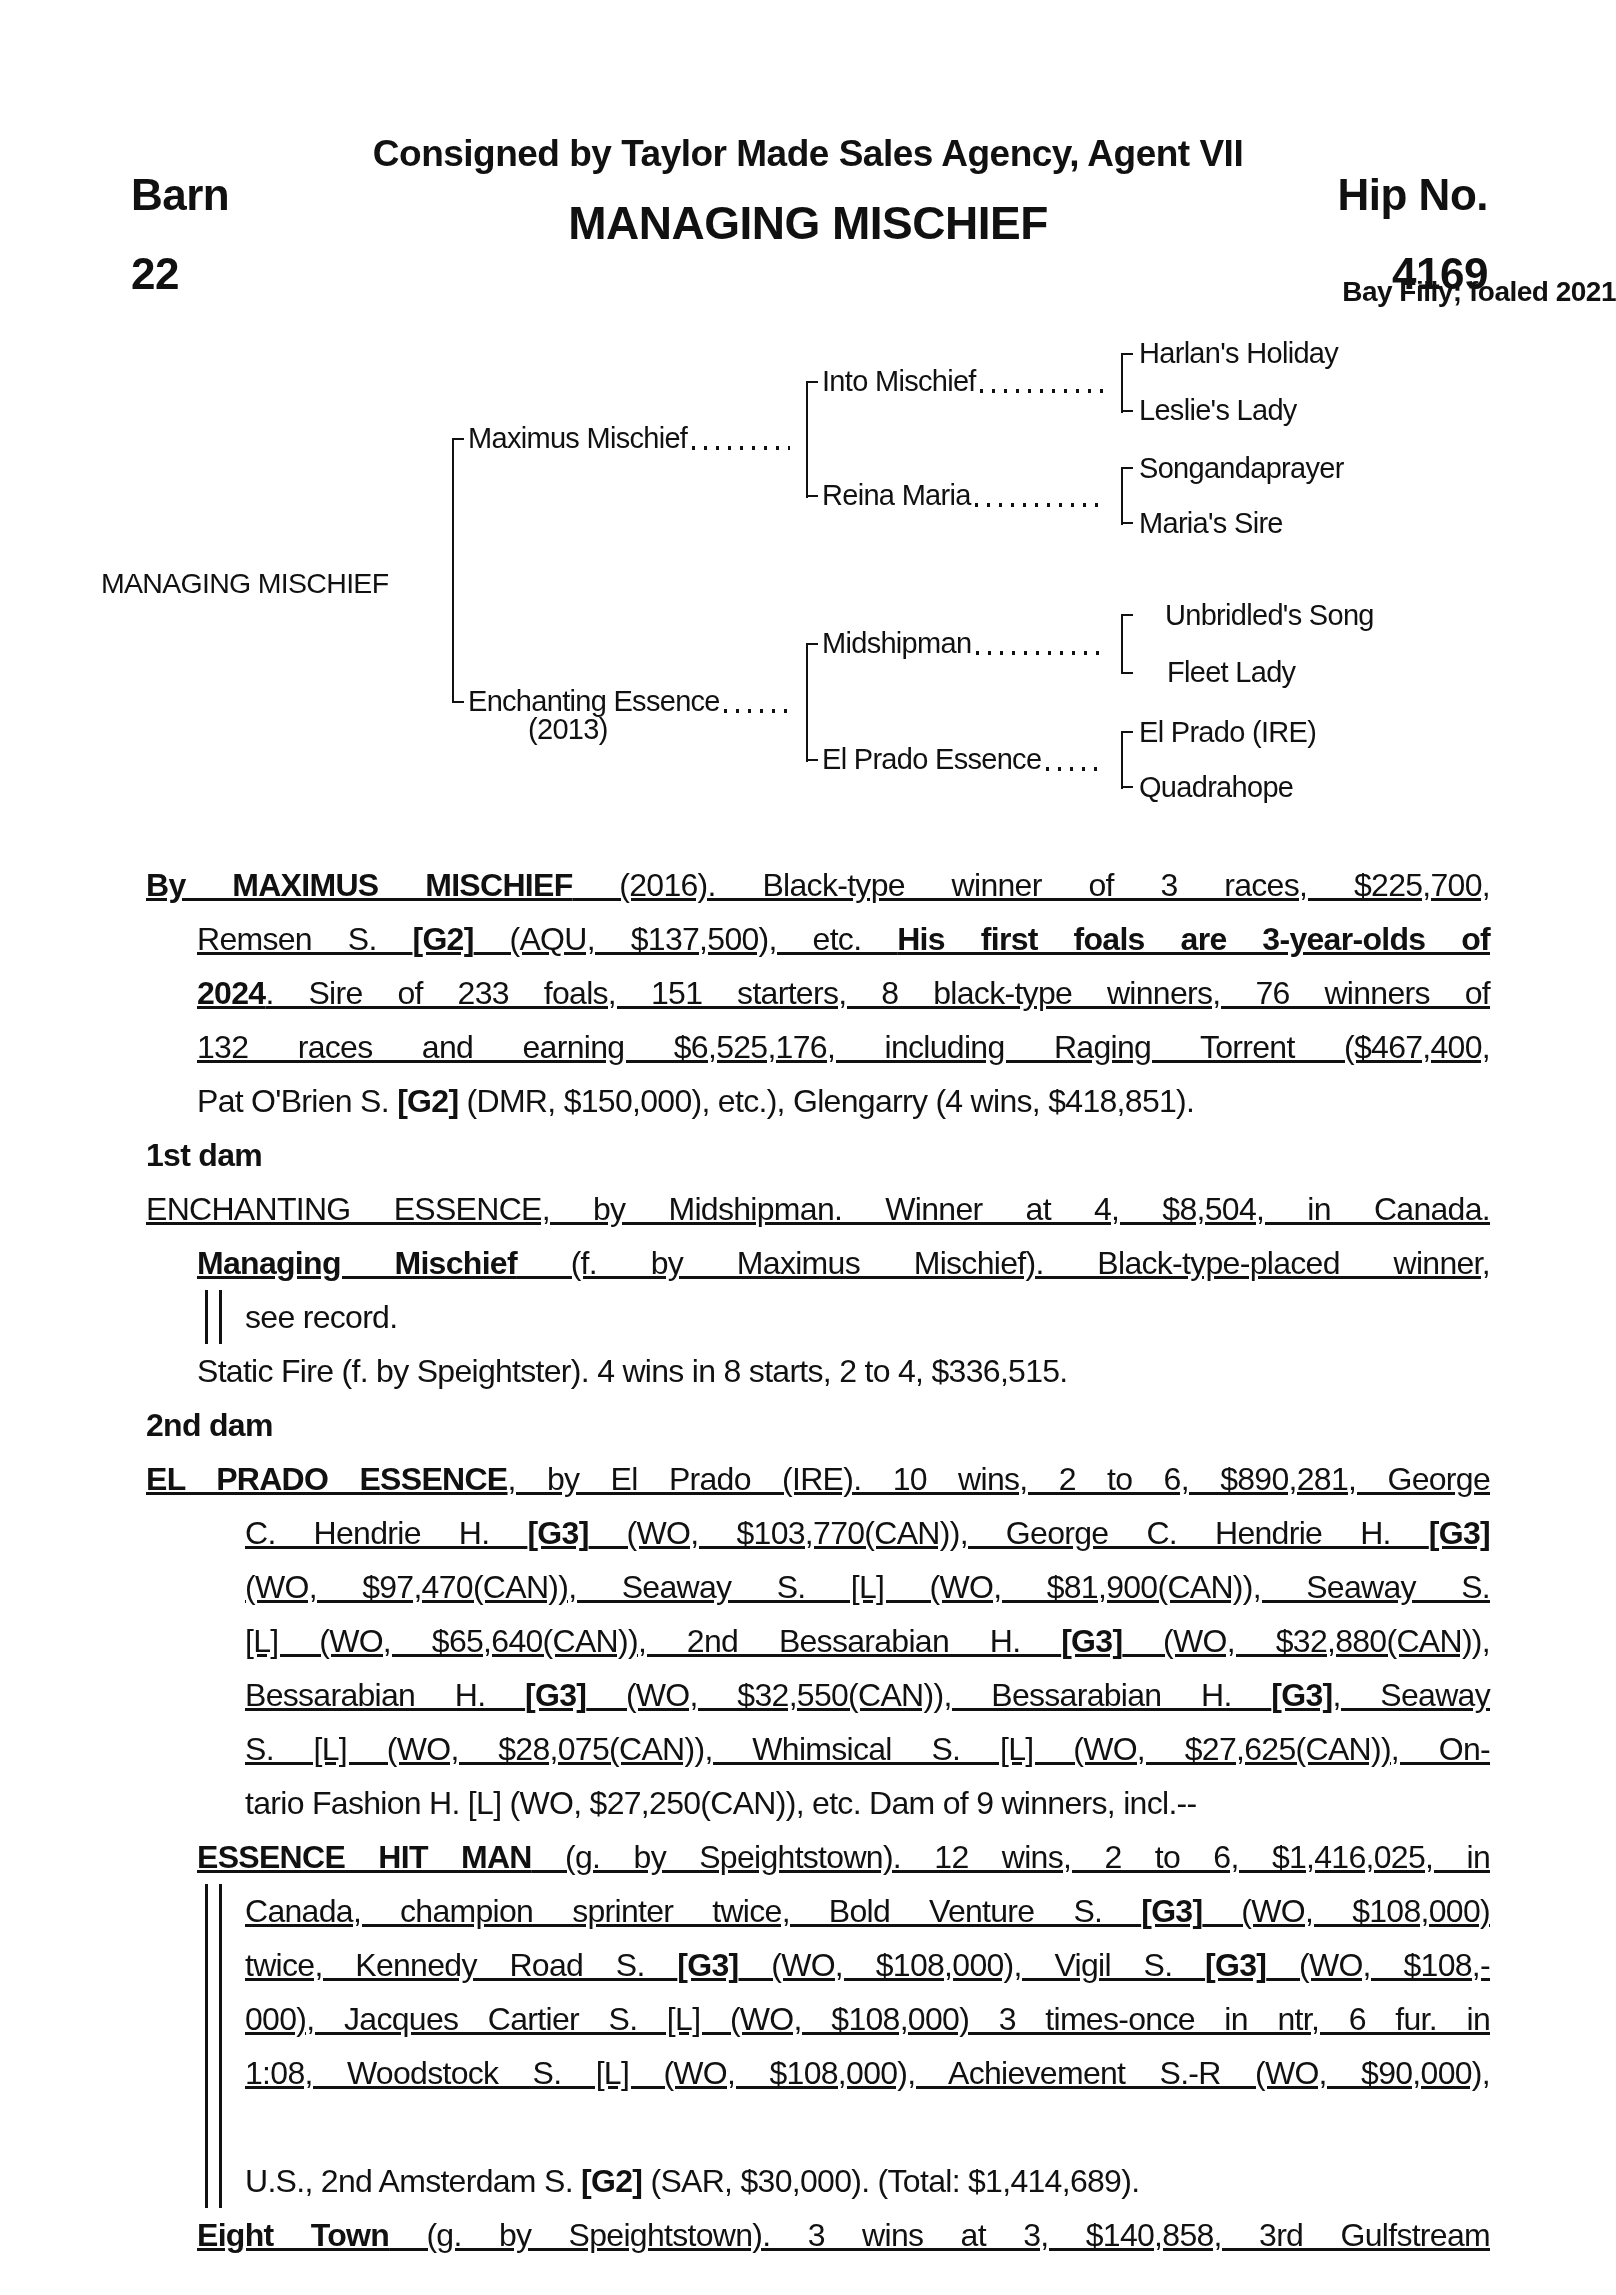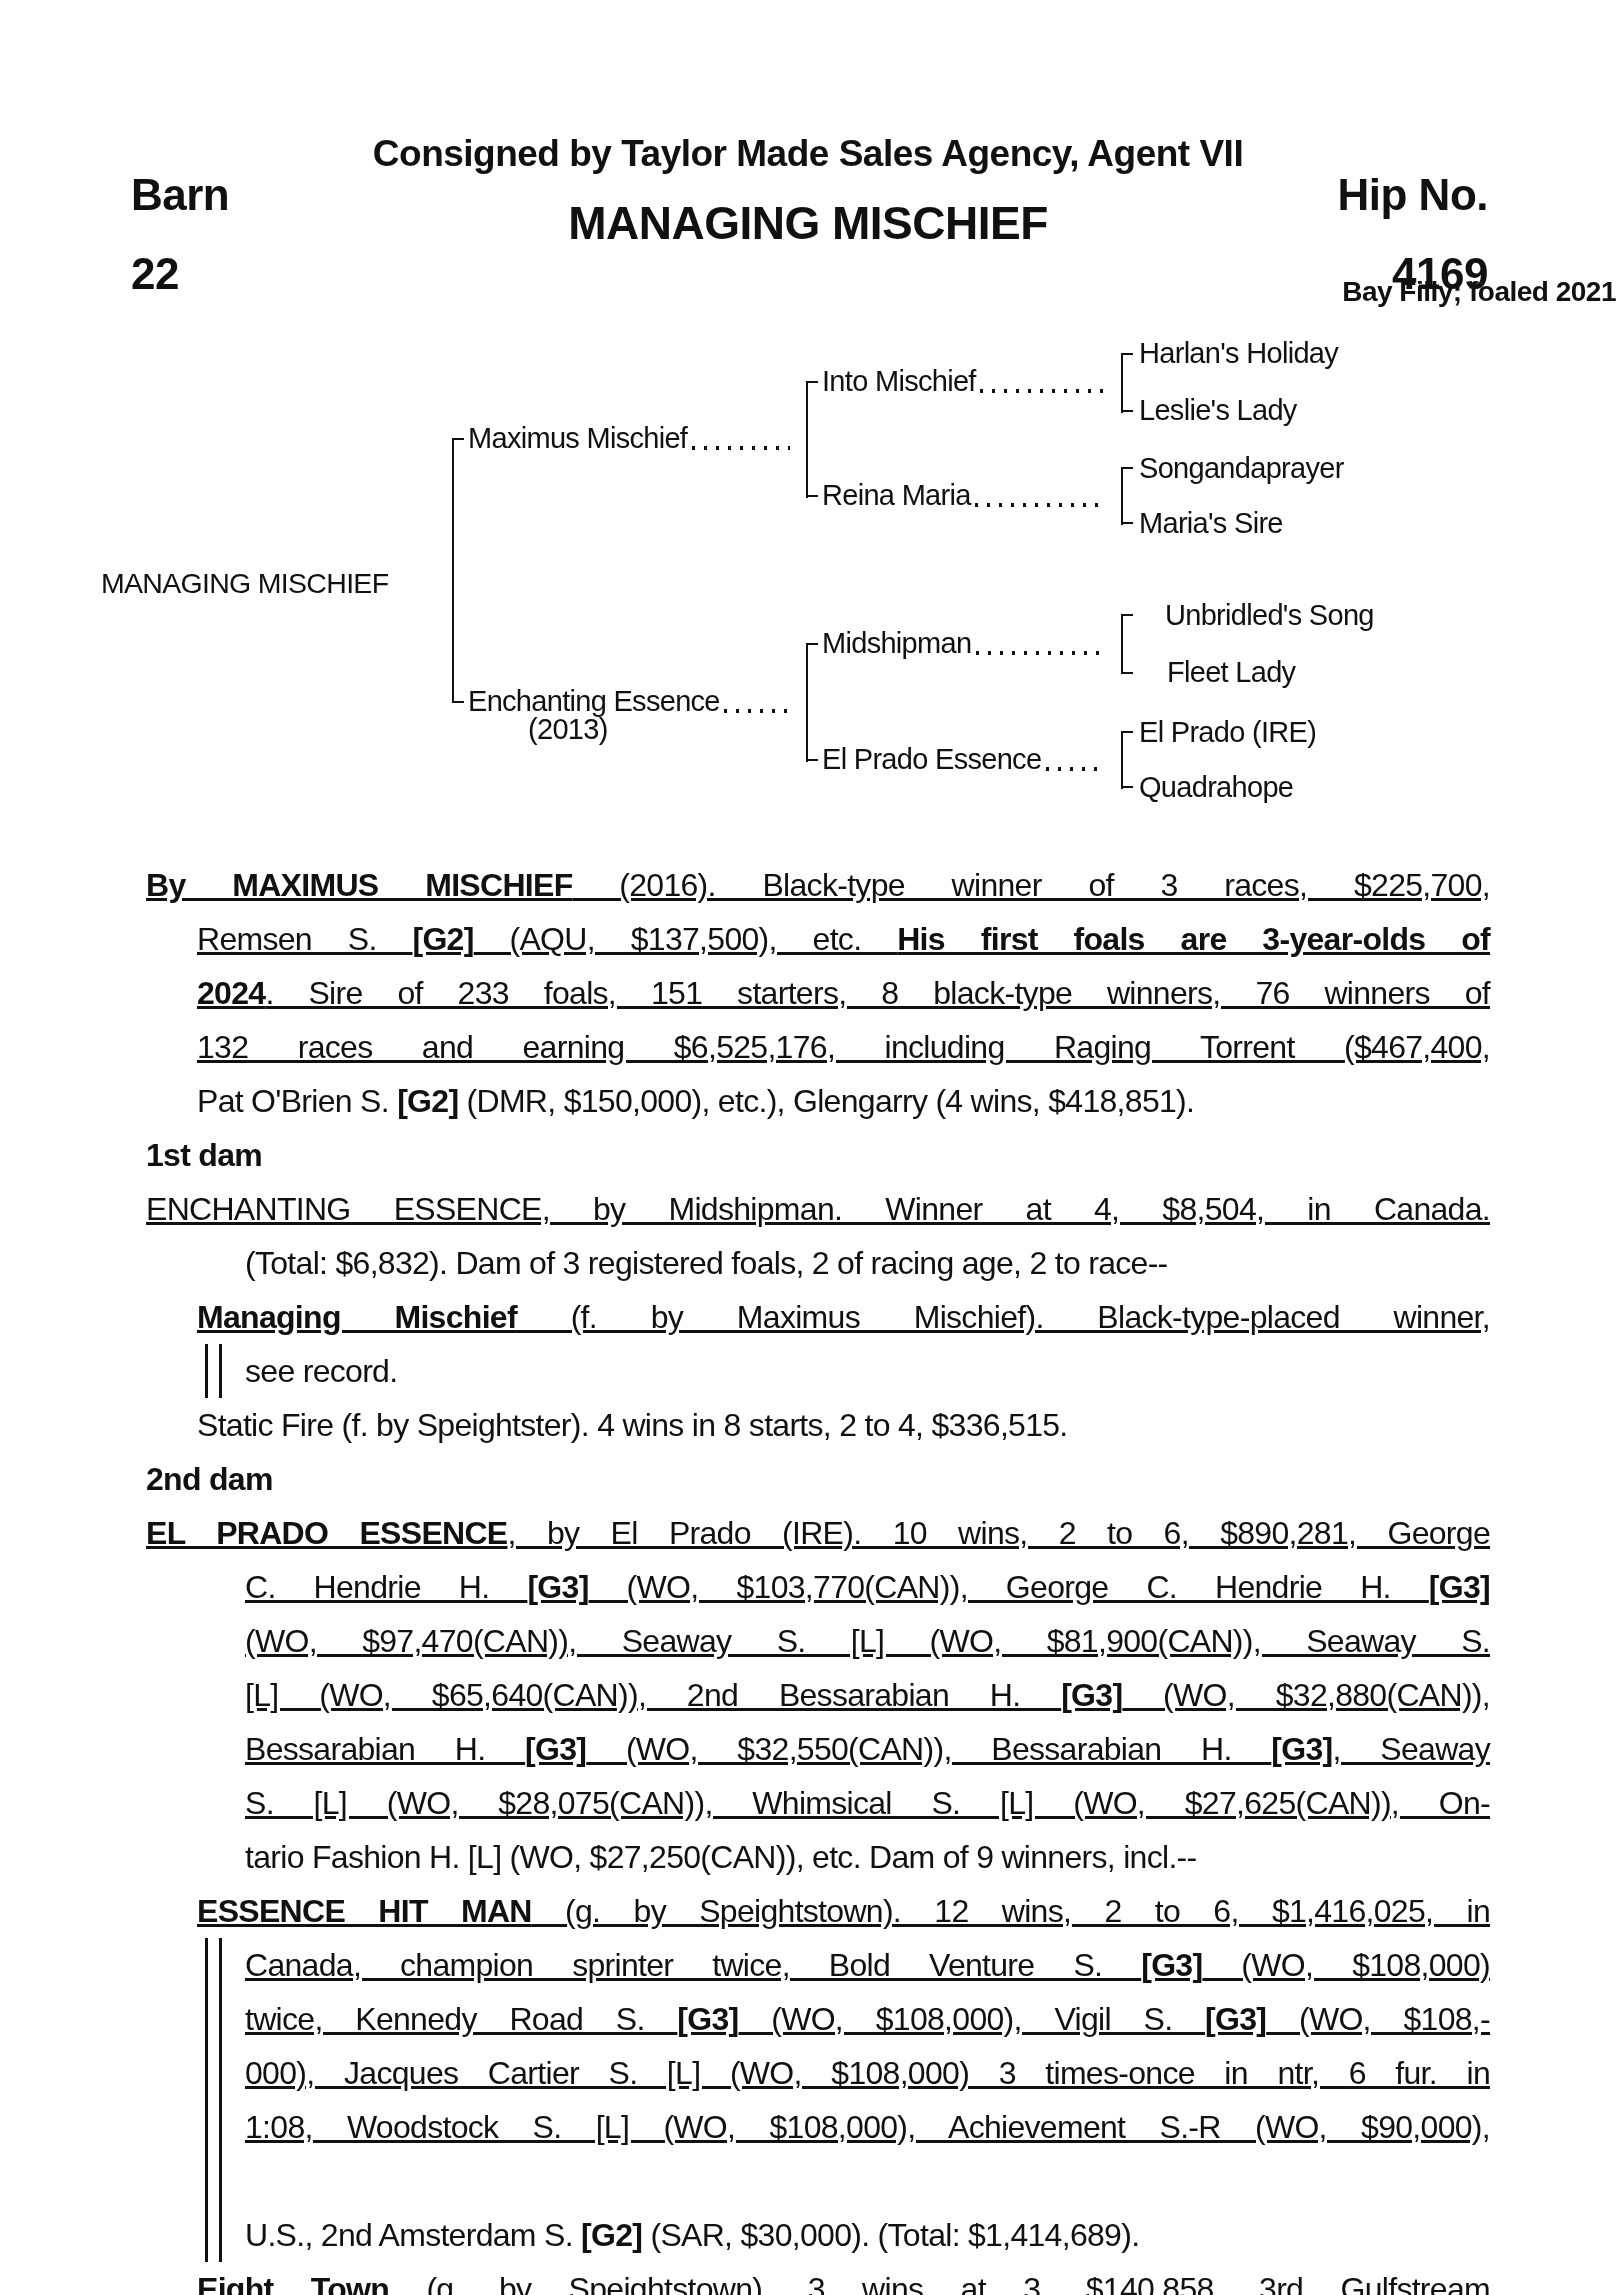--- a/index.html
+++ b/index.html
@@ -131,21 +131,20 @@
 </div>
 
 <div class="abs bodytext">
     <div class="ln jl"><span><b>By MAXIMUS MISCHIEF</b> (2016). Black-type winner of 3 races, $225,700,</span></div>
     <div class="ln i1 jl"><span>Remsen S. <b>[G2]</b> (AQU, $137,500), etc. <b>His first foals are 3-year-olds of</b></span></div>
     <div class="ln i1 jl"><span><b>2024</b>. Sire of 233 foals, 151 starters, 8 black-type winners, 76 winners of</span></div>
     <div class="ln i1 jl"><span>132 races and earning $6,525,176, including Raging Torrent ($467,400,</span></div>
     <div class="ln i1"><span>Pat O'Brien S. <b>[G2]</b> (DMR, $150,000), etc.), Glengarry (4 wins, $418,851).</span></div>
     <div class="ln"><span><b>1st dam</b></span></div>
     <div class="ln jl"><span>ENCHANTING ESSENCE, by Midshipman. Winner at 4, $8,504, in Canada.</span></div>
-    <div class="ln i2"><span>(Total: $6,832). Dam of 3 registered foals, 2 of racing age, 2 to race--</span></div>
     <div class="ln i1 jl"><span><b>Managing Mischief</b> (f. by Maximus Mischief). Black-type-placed winner,</span></div>
     <div class="ln i2"><span class="bars"></span><span>see record.</span></div>
     <div class="ln i1"><span>Static Fire (f. by Speightster). 4 wins in 8 starts, 2 to 4, $336,515.</span></div>
     <div class="ln"><span><b>2nd dam</b></span></div>
     <div class="ln jl"><span><b>EL PRADO ESSENCE</b>, by El Prado (IRE). 10 wins, 2 to 6, $890,281, George</span></div>
     <div class="ln i2 jl"><span>C. Hendrie H. <b>[G3]</b> (WO, $103,770(CAN)), George C. Hendrie H. <b>[G3]</b></span></div>
     <div class="ln i2 jl"><span>(WO, $97,470(CAN)), Seaway S. [L] (WO, $81,900(CAN)), Seaway S.</span></div>
     <div class="ln i2 jl"><span>[L] (WO, $65,640(CAN)), 2nd Bessarabian H. <b>[G3]</b> (WO, $32,880(CAN)),</span></div>
     <div class="ln i2 jl"><span>Bessarabian H. <b>[G3]</b> (WO, $32,550(CAN)), Bessarabian H. <b>[G3]</b>, Seaway</span></div>
     <div class="ln i2 jl"><span>S. [L] (WO, $28,075(CAN)), Whimsical S. [L] (WO, $27,625(CAN)), On-</span></div>

